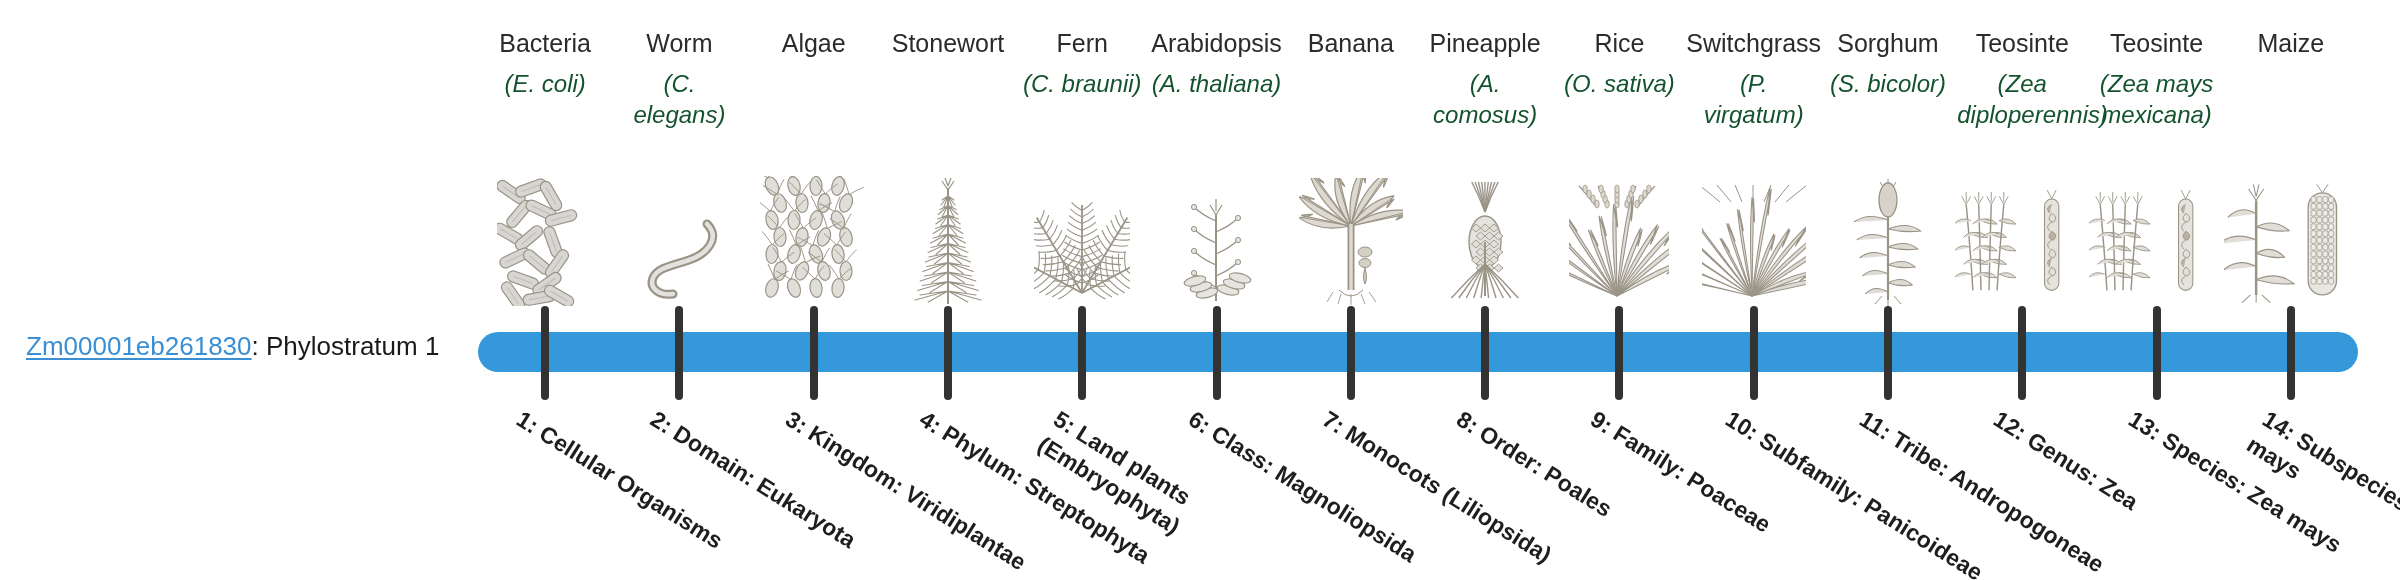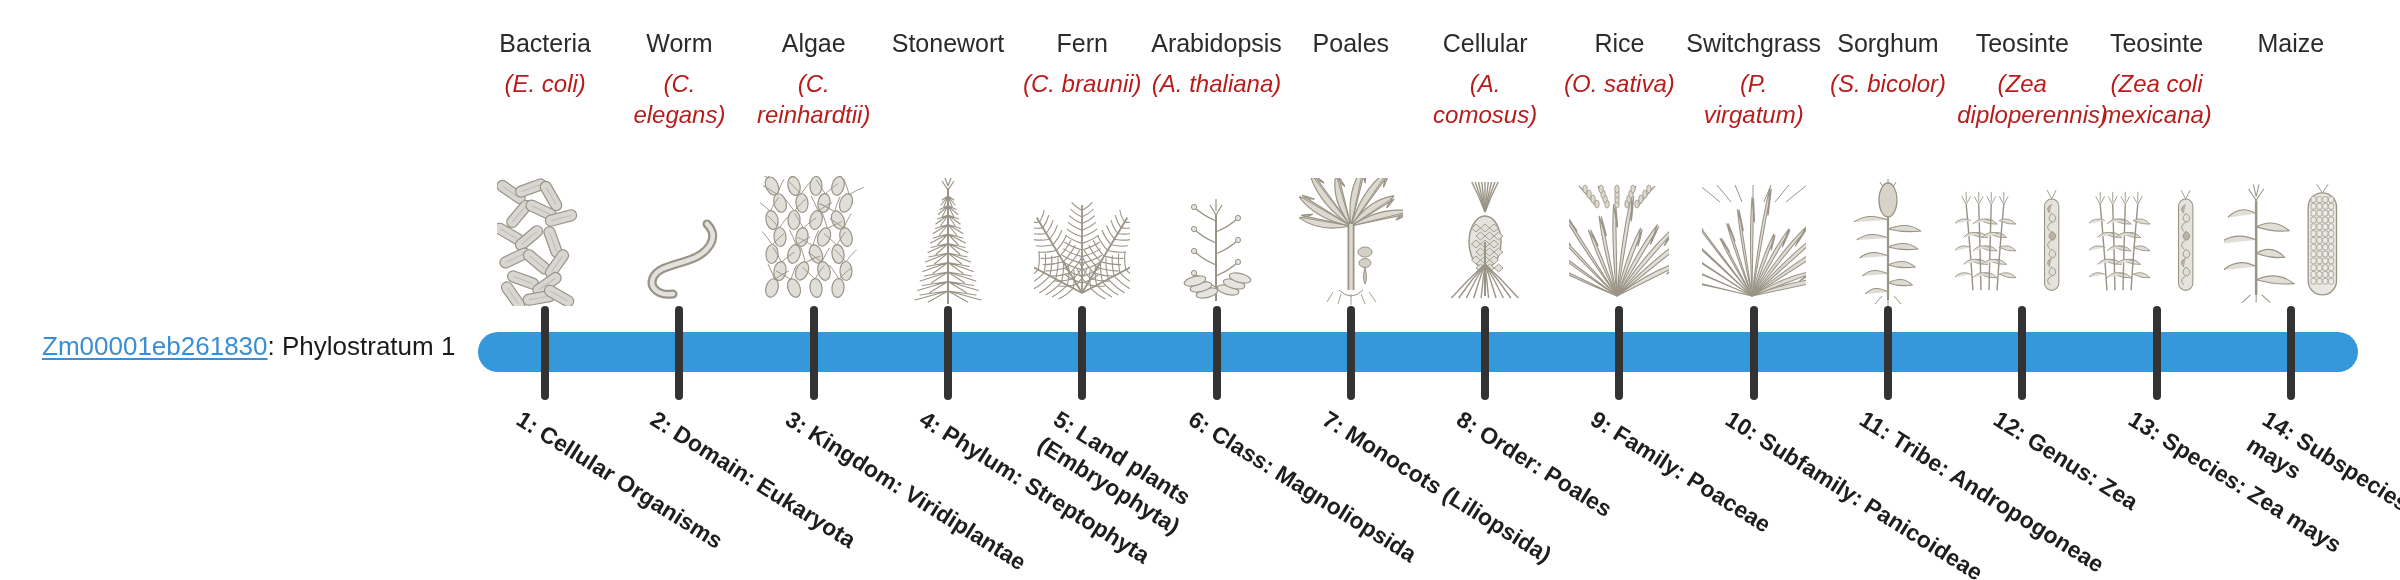--- a/index.html
+++ b/index.html
@@ -20,21 +20,21 @@
     position: absolute;
     left: 0;
     top: 0;
     width: 2400px;
     height: 580px;
   }
 
   
   #gene-label {
     position: absolute;
-    left: 42px;
+    left: 26px;
     top: 330px;
     font-size: 26px;
     line-height: 32px;
     white-space: nowrap;
     color: #1a1a1a;
   }
   #gene-label .gene-id {
     color: #3a8fd4;
     text-decoration: underline;
     text-underline-offset: 3px;
@@ -64,21 +64,21 @@
     font-size: 25px;
     line-height: 30px;
     color: #2b2b2b;
     text-align: center;
     white-space: nowrap;
   }
   .species-latin {
     font-size: 24px;
     line-height: 31px;
     font-style: italic;
-    color: #b91c1c;
+    color: #14532d;
     text-align: center;
     margin-top: 10px;
     max-width: 130px;
   }
   .species-art {
     position: absolute;
     left: 0;
     right: 0;
     top: 148px;
     height: 130px;
@@ -234,21 +234,20 @@
      <div class="species-latin">(C. elegans)</div>
      <div class="species-art">
           <svg width="100" height="90" viewBox="0 0 100 90">
       <path d="M78 8 C92 22, 78 38, 60 44 C42 50, 28 52, 24 62 C20 72, 30 80, 44 78" fill="none" stroke="#9a9486" stroke-width="9" stroke-linecap="round"></path>
       <path d="M78 8 C92 22, 78 38, 60 44 C42 50, 28 52, 24 62 C20 72, 30 80, 44 78" fill="none" stroke="#e3e1dd" stroke-width="4.5" stroke-linecap="round"></path>
     </svg>
         </div>
       </div>
       <div class="species-col">
         <div class="species-common">Algae</div>
-     <div class="species-latin">(C. reinhardtii)</div>
      <div class="species-art">
           <svg width="108" height="130" viewBox="0 0 108 130">
             <g transform="translate(12,10) rotate(-25)">
           <ellipse rx="6" ry="9.5" fill="#e0ded9" stroke="#9a9486" stroke-width="1.2"></ellipse>
           <path d="M0 -9 q-7 -9 -11 -13" fill="none" stroke="#9a9486" stroke-width="0.9"></path>
           <path d="M0 -9 q7 -9 11 -12" fill="none" stroke="#9a9486" stroke-width="0.9"></path>
             </g>
             <g transform="translate(34,10) rotate(-12)">
           <ellipse rx="6" ry="9.5" fill="#e0ded9" stroke="#9a9486" stroke-width="1.2"></ellipse>
           <path d="M0 -9 q-7 -9 -11 -13" fill="none" stroke="#9a9486" stroke-width="0.9"></path>
@@ -596,21 +595,21 @@
             <ellipse cx="56" cy="109" rx="11" ry="4.5" transform="rotate(14 56 109)" fill="#e6e4df" stroke="#9a9486" stroke-width="1.1"></ellipse>
             <ellipse cx="29" cy="106" rx="11" ry="4.5" transform="rotate(-14 29 106)" fill="#e6e4df" stroke="#9a9486" stroke-width="1.1"></ellipse>
             <ellipse cx="62" cy="103" rx="11" ry="4.5" transform="rotate(14 62 103)" fill="#e6e4df" stroke="#9a9486" stroke-width="1.1"></ellipse>
             <ellipse cx="23" cy="100" rx="11" ry="4.5" transform="rotate(-14 23 100)" fill="#e6e4df" stroke="#9a9486" stroke-width="1.1"></ellipse>
             <ellipse cx="68" cy="97" rx="11" ry="4.5" transform="rotate(14 68 97)" fill="#e6e4df" stroke="#9a9486" stroke-width="1.1"></ellipse>
             <path d="M44 34 l-6 -10 M44 34 l6 -10 M44 30 l0 -12" stroke="#9a9486" stroke-width="1.2" fill="none"></path>
           </svg>
         </div>
       </div>
       <div class="species-col">
-        <div class="species-common">Poales</div>
+        <div class="species-common">Banana</div>
      <div class="species-art">
           <svg width="104" height="128" viewBox="0 0 104 128">
       <g transform="translate(52,48) rotate(-78)">
         <path d="M0 0 q-13 -28.6 -3 -52  q11 23.400000000000002 3 1.04 Z" fill="#ddd9d0" stroke="#9a9486" stroke-width="1.2"></path>
         <path d="M0 0 L-2 -52" stroke="#9a9486" stroke-width="0.9"></path>
             </g>
             <g transform="translate(52,48) rotate(-58)">
         <path d="M0 0 q-13 -32.45 -3 -59  q11 26.55 3 1.18 Z" fill="#ddd9d0" stroke="#9a9486" stroke-width="1.2"></path>
         <path d="M0 0 L-2 -59" stroke="#9a9486" stroke-width="0.9"></path>
             </g>
@@ -644,21 +643,21 @@
         <ellipse rx="7" ry="5" fill="#d5d0c6" stroke="#9a9486" stroke-width="1"></ellipse>
         <ellipse cy="11" rx="6" ry="4.5" fill="#d5d0c6" stroke="#9a9486" stroke-width="1"></ellipse>
         <path d="M0 16 q3 10 0 16 q-3 -6 0 -16Z" fill="#cfc9bd" stroke="#9a9486" stroke-width="1"></path>
             </g>
       <path d="M40 112 q12 12 24 0" stroke="#9a9486" stroke-width="1" fill="none"></path>
       <path d="M34 114 l-6 10 M42 116 l-3 10 M52 116 l0 11 M62 116 l4 10 M70 114 l7 10" stroke="#9a9486" stroke-width="0.9" fill="none"></path>
           </svg>
         </div>
       </div>
       <div class="species-col">
-        <div class="species-common">Cellular</div>
+        <div class="species-common">Pineapple</div>
      <div class="species-latin">(A. comosus)</div>
      <div class="species-art">
           <svg width="88" height="126" viewBox="0 0 88 126">
       <g transform="translate(44,32)">
               <path d="M0 0 q-6 -16 -13.2 -30" stroke="#9a9486" stroke-width="1.4" fill="none"></path>
               <path d="M0 0 q-4.5 -16 -9.9 -30" stroke="#9a9486" stroke-width="1.4" fill="none"></path>
               <path d="M0 0 q-3 -16 -6.6 -30" stroke="#9a9486" stroke-width="1.4" fill="none"></path>
               <path d="M0 0 q-1.5 -16 -3.3 -30" stroke="#9a9486" stroke-width="1.4" fill="none"></path>
               <path d="M0 0 q0 -16 0 -30" stroke="#9a9486" stroke-width="1.4" fill="none"></path>
               <path d="M0 0 q1.5 -16 3.3 -30" stroke="#9a9486" stroke-width="1.4" fill="none"></path>
@@ -908,21 +907,21 @@
               <path d="M0 82 q-8 4 -2 10 q--9 -2 --2 -10 Z" fill="#b9b2a5" stroke="#9a9486" stroke-width="1"></path>
               <path d="M0 92 q8 4 2 10 q-9 -2 -2 -10 Z" fill="#e3e0d9" stroke="#9a9486" stroke-width="1"></path>
               <path d="M0 102 q-8 4 -2 10 q--9 -2 --2 -10 Z" fill="#e3e0d9" stroke="#9a9486" stroke-width="1"></path>
         <path d="M0 16 l-5 -10 M0 16 l5 -10" stroke="#9a9486" stroke-width="1" fill="none"></path>
             </g>
           </svg>
         </div>
       </div>
       <div class="species-col">
         <div class="species-common">Teosinte</div>
-     <div class="species-latin">(Zea coli mexicana)</div>
+     <div class="species-latin">(Zea mays mexicana)</div>
      <div class="species-art">
           <svg width="150" height="128" viewBox="0 0 150 128">
       <path d="M20 118 Q17 70 12.5 22" stroke="#9a9486" stroke-width="1.6" fill="none"></path>
             <path d="M17.75 40 q-11 -5 -19 4 q--9 1 --19 -4 Z" fill="#e0ddd6" stroke="#9a9486" stroke-width="0.95"></path>
             <path d="M17.75 55 q11 -5 19 4 q-9 1 -19 -4 Z" fill="#e0ddd6" stroke="#9a9486" stroke-width="0.95"></path>
             <path d="M17.75 70 q-11 -5 -19 4 q--9 1 --19 -4 Z" fill="#e0ddd6" stroke="#9a9486" stroke-width="0.95"></path>
             <path d="M17.75 85 q11 -5 19 4 q-9 1 -19 -4 Z" fill="#e0ddd6" stroke="#9a9486" stroke-width="0.95"></path>
             <path d="M17.75 100 q-11 -5 -19 4 q--9 1 --19 -4 Z" fill="#e0ddd6" stroke="#9a9486" stroke-width="0.95"></path>
             <path d="M12.5 22 l-5 -9 M12.5 22 l5 -9 M12.5 19 l0 -11" stroke="#9a9486" stroke-width="1" fill="none"></path>
             <path d="M29 118 Q28 70 26.5 22" stroke="#9a9486" stroke-width="1.6" fill="none"></path>

